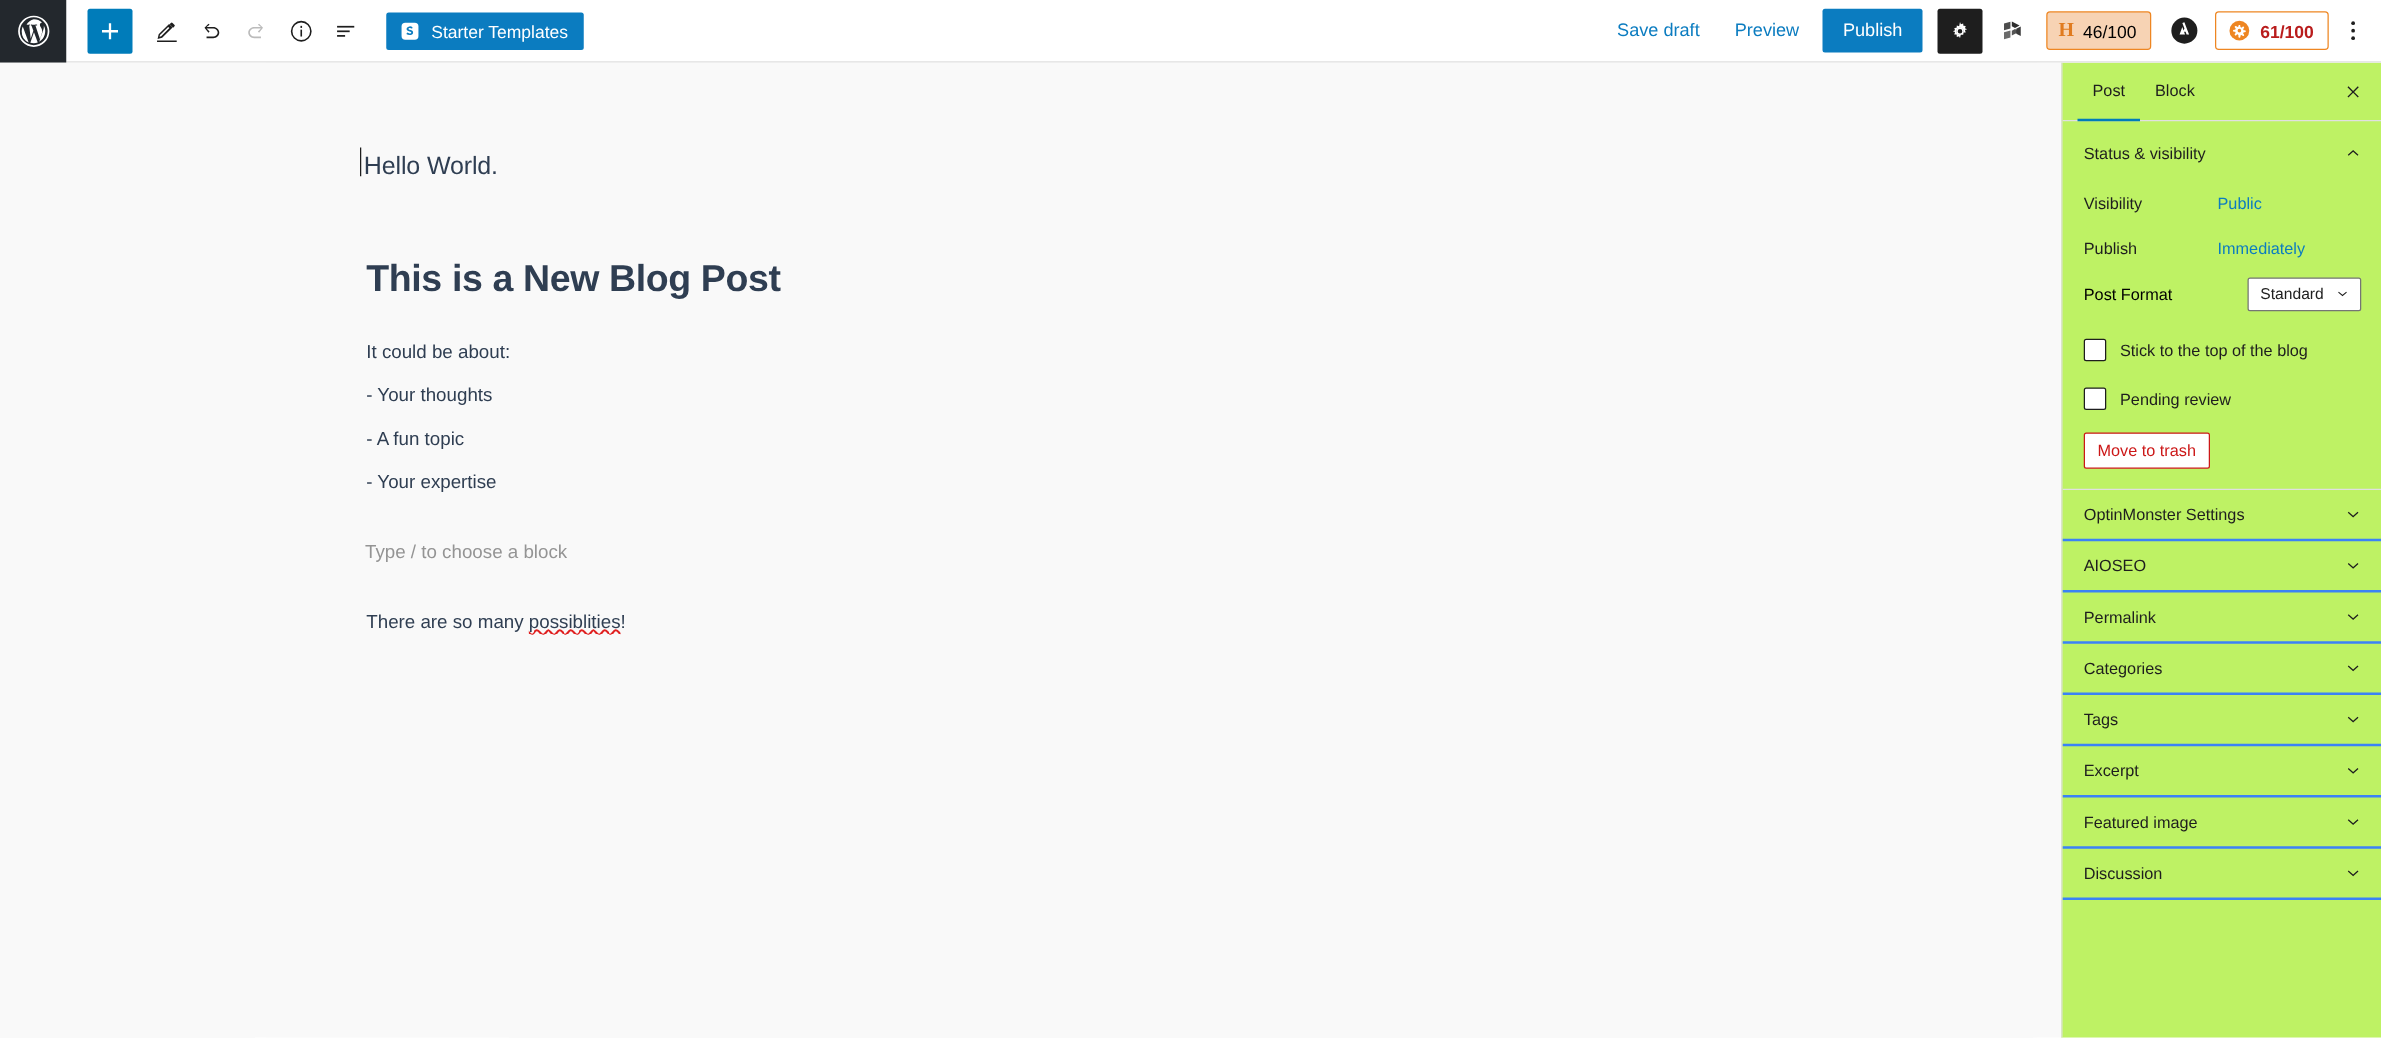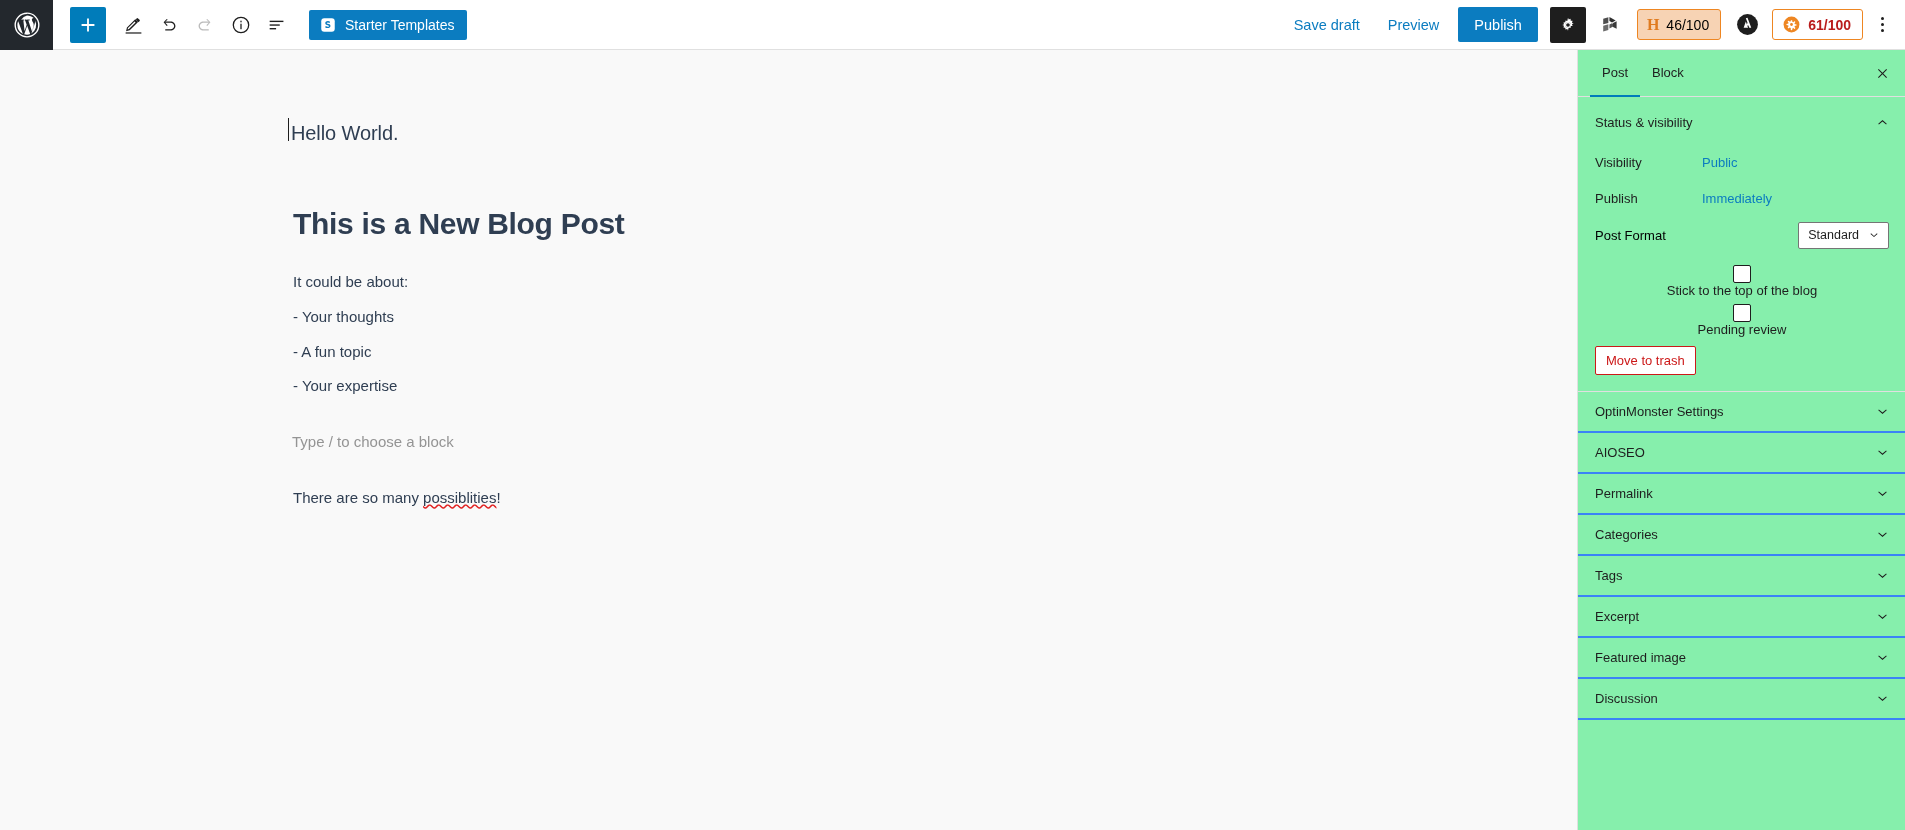--- a/index.html
+++ b/index.html
@@ -175,22 +175,22 @@
     cursor: text;
   }
   .misspelled {
     text-decoration: underline wavy #e02020;
     text-decoration-skip-ink: none;
   }
 
   
   #settings-sidebar {
     position: absolute; top: 0; right: 0;
-    width: 328px; height: 780px;
-    background: #86efac;
+    width: 256px; height: 780px;
+    background: #bef264;
     border-left: 1px solid #e0e0e0;
     overflow: hidden;
   }
   #sidebar-tabs {
     height: 47px;
     display: flex; align-items: stretch;
     border-bottom: 1px solid #e0e0e0;
     padding: 0 4px 0 12px;
   }
   .sb-tab {
@@ -252,27 +252,26 @@
     border-radius: 2px;
     background: #fff;
     font-size: 12.5px;
     color: #1e1e1e;
     display: flex; align-items: center; gap: 8px;
     padding: 0 7px 0 9px;
     cursor: pointer;
   }
 
   .checkbox-line {
-    display: flex; align-items: center; 
+    display: flex; align-items: center; gap: 11px;
     height: 30px;
     margin-bottom: 9px;
     font-size: 13px;
     color: #1e1e1e;
     cursor: pointer;
-    flex-direction: column;
   }
   .cb {
     width: 18px; height: 18px;
     border: 1.5px solid #1e1e1e;
     border-radius: 2px;
     background: #fff;
     flex: 0 0 18px;
   }
   #move-to-trash-btn {
     margin-top: 3px;

